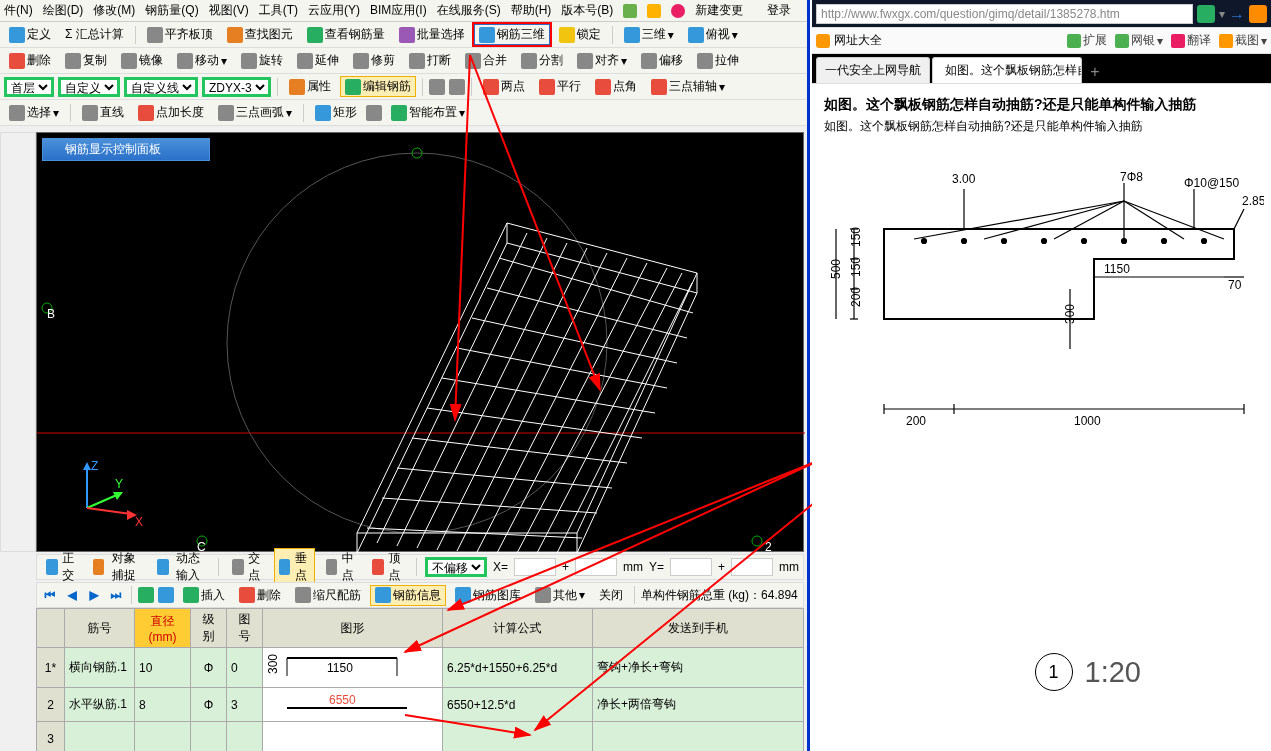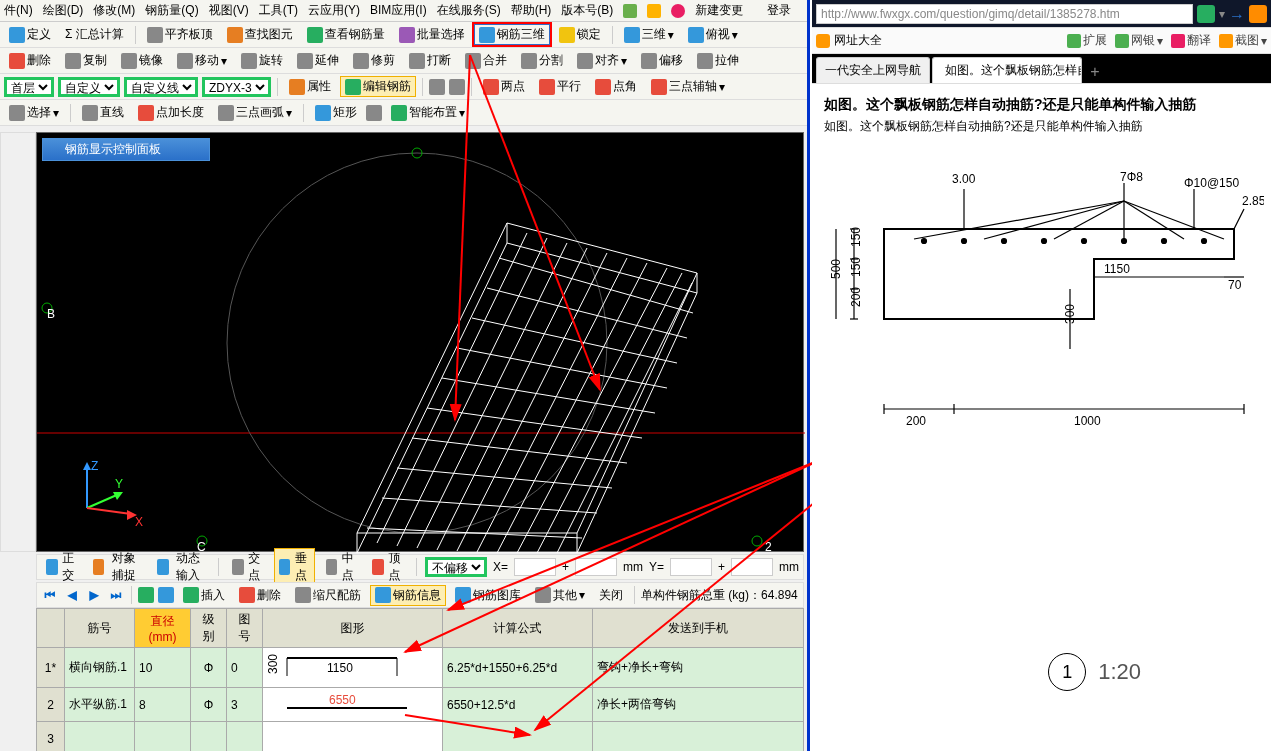--- a/index.html
+++ b/index.html
@@ -99,21 +99,21 @@
 .actbtn:first-child { border-left:none; }
 .actico { width:14px; height:14px; background:#4a7a1f; display:inline-block; border-radius:2px; }
 
 .drawing { position:relative; width:440px; height:280px; }
 
 .corner-ad { position:absolute; right:0; bottom:0; width:130px; height:70px; background:linear-gradient(135deg,#4a148c,#7b1fa2); color:#fff; display:flex; align-items:center; justify-content:center; font-size:18px; font-weight:bold; border-radius:6px 0 0 0; }
 .corner-ad .tag { position:absolute; top:-10px; right:4px; background:#ff5722; color:#fff; padding:1px 4px; border-radius:3px; font-size:10px; }
 
 .scale-circle { position:absolute; right:130px; bottom:60px; display:flex; align-items:center; gap:12px; }
 .scale-circle .circ { width:38px; height:38px; border:1.5px solid #000; border-radius:50%; display:flex; align-items:center; justify-content:center; font-size:18px; }
-.scale-circle .ratio { font-size:22px; color:#555;}
+.scale-circle .ratio { font-size:29px; color:#555;}
 </style>
 </head>
 <body>
 
 <div class="cad">
 
   <div class="menubar">
     <span>件(N)</span>
     <span>绘图(D)</span>
     <span>修改(M)</span>

